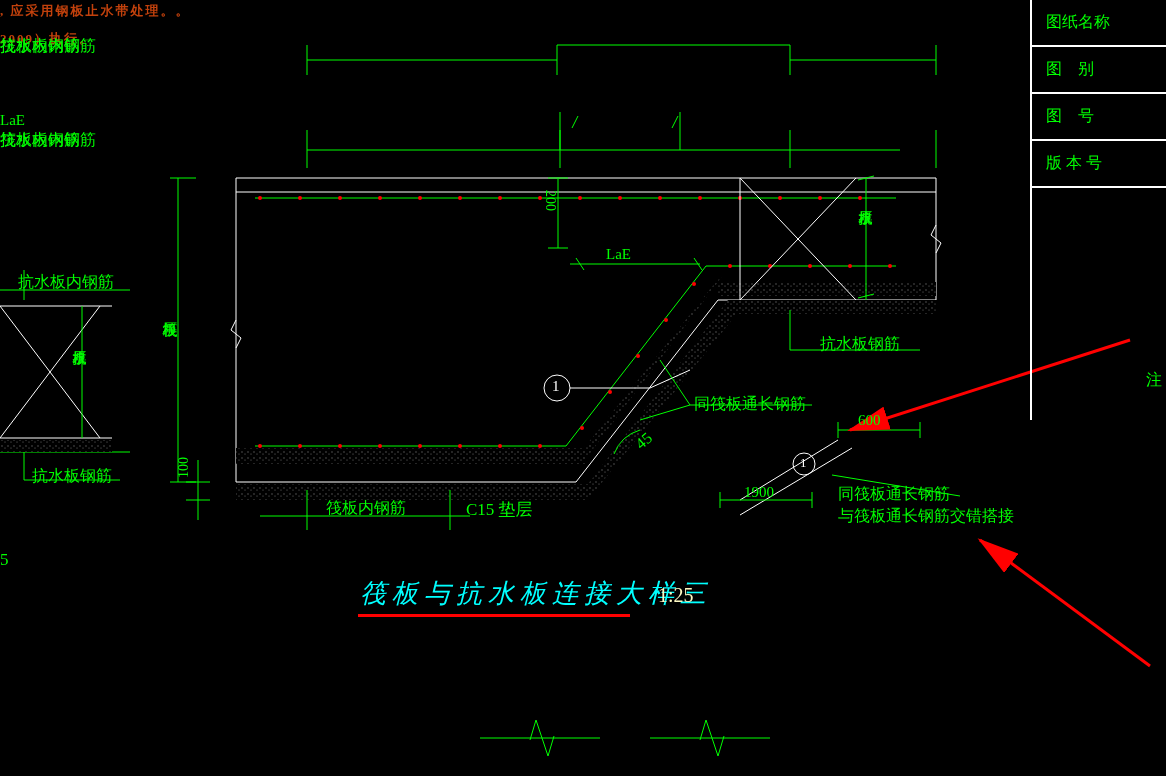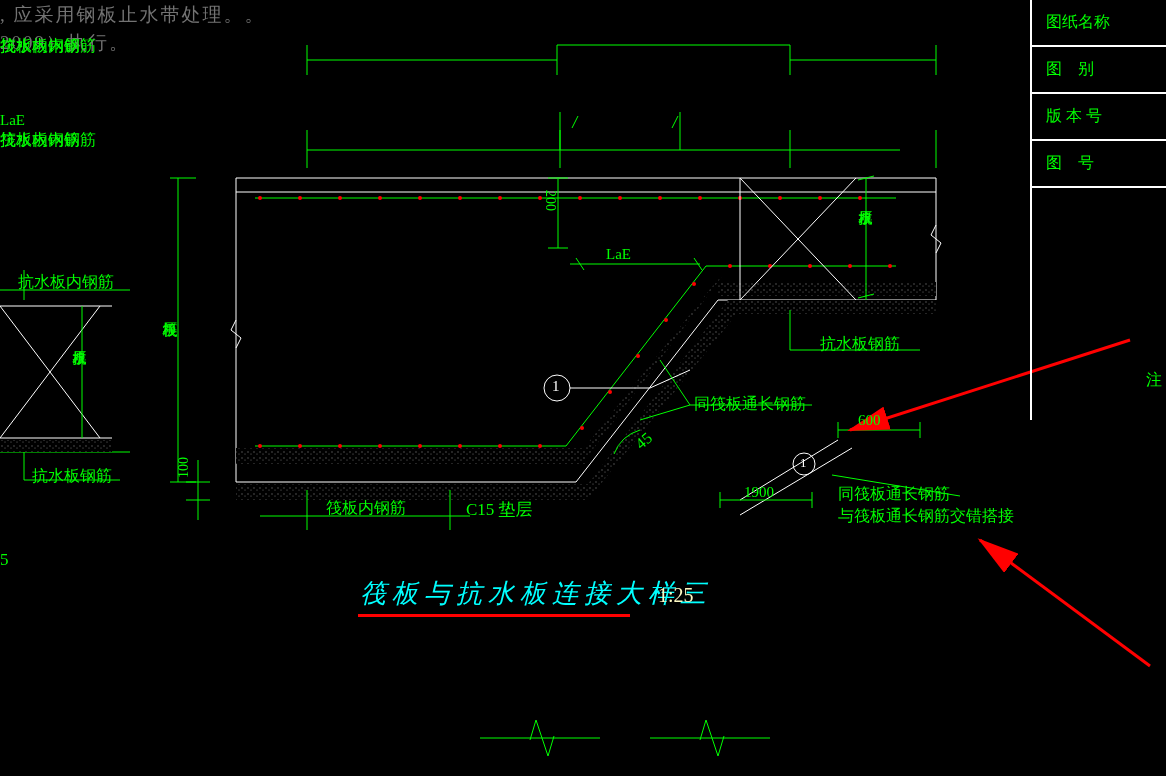--- a/index.html
+++ b/index.html
@@ -28,21 +28,21 @@
   
   .title { font-size:26px; color:#00ffff; letter-spacing:6px; font-style:italic; }
   .title-under { height:3px; background:#ff0000; }
 
   
   .panel { border-left:2px solid #fff;margin-left:48px; }
   .prow { border-bottom:2px solid #fff; padding:12px 0 12px 14px; text-align:left; }
 
   .leader { stroke:#00ff00; stroke-width:1; fill:none; }
 
-  .note-top { color:#737373; font-size:19px; letter-spacing:2px; }
+  .note-top { color:#c2410c; font-size:13px; letter-spacing:2px;font-weight:bold; }
 
 </style>
 </head>
 <body>
 
 <svg class="abs" style="left:0;top:0" width="1166" height="776">
   <defs>
     <pattern id="hatch" patternUnits="userSpaceOnUse" width="6" height="6">
       <rect width="6" height="6" fill="#000"></rect>
       <circle cx="2" cy="2" r="0.7" fill="#666"></circle>
@@ -281,16 +281,16 @@
 <div class="abs green" style="left:32px;top:466px;font-size:16px">抗水板钢筋</div>
 <div class="abs green" style="left:0px;top:550px;font-size:17px">5</div>
 
 <div class="abs title" style="left:360px;top:576px">筏板与抗水板连接大样三</div>
 <div class="abs" style="left:658px;top:584px;font-size:20px;color:#fef9c3">1:25</div>
 <div class="abs title-under" style="left:358px;top:614px;width:272px"></div>
 
 <div class="abs panel" style="right:0;top:0;width:136px;height:420px">
   <div class="prow green" style="font-size:16px">图纸名称</div>
   <div class="prow green" style="font-size:16px">图　别</div>
+  <div class="prow green" style="font-size:16px">图　号</div>
   <div class="prow green" style="font-size:16px">版 本 号</div>
-  <div class="prow green" style="font-size:16px">图　号</div>
 </div>
 <div class="abs green" style="right:4px;top:370px;font-size:16px">注</div>
 
 </body></html>

